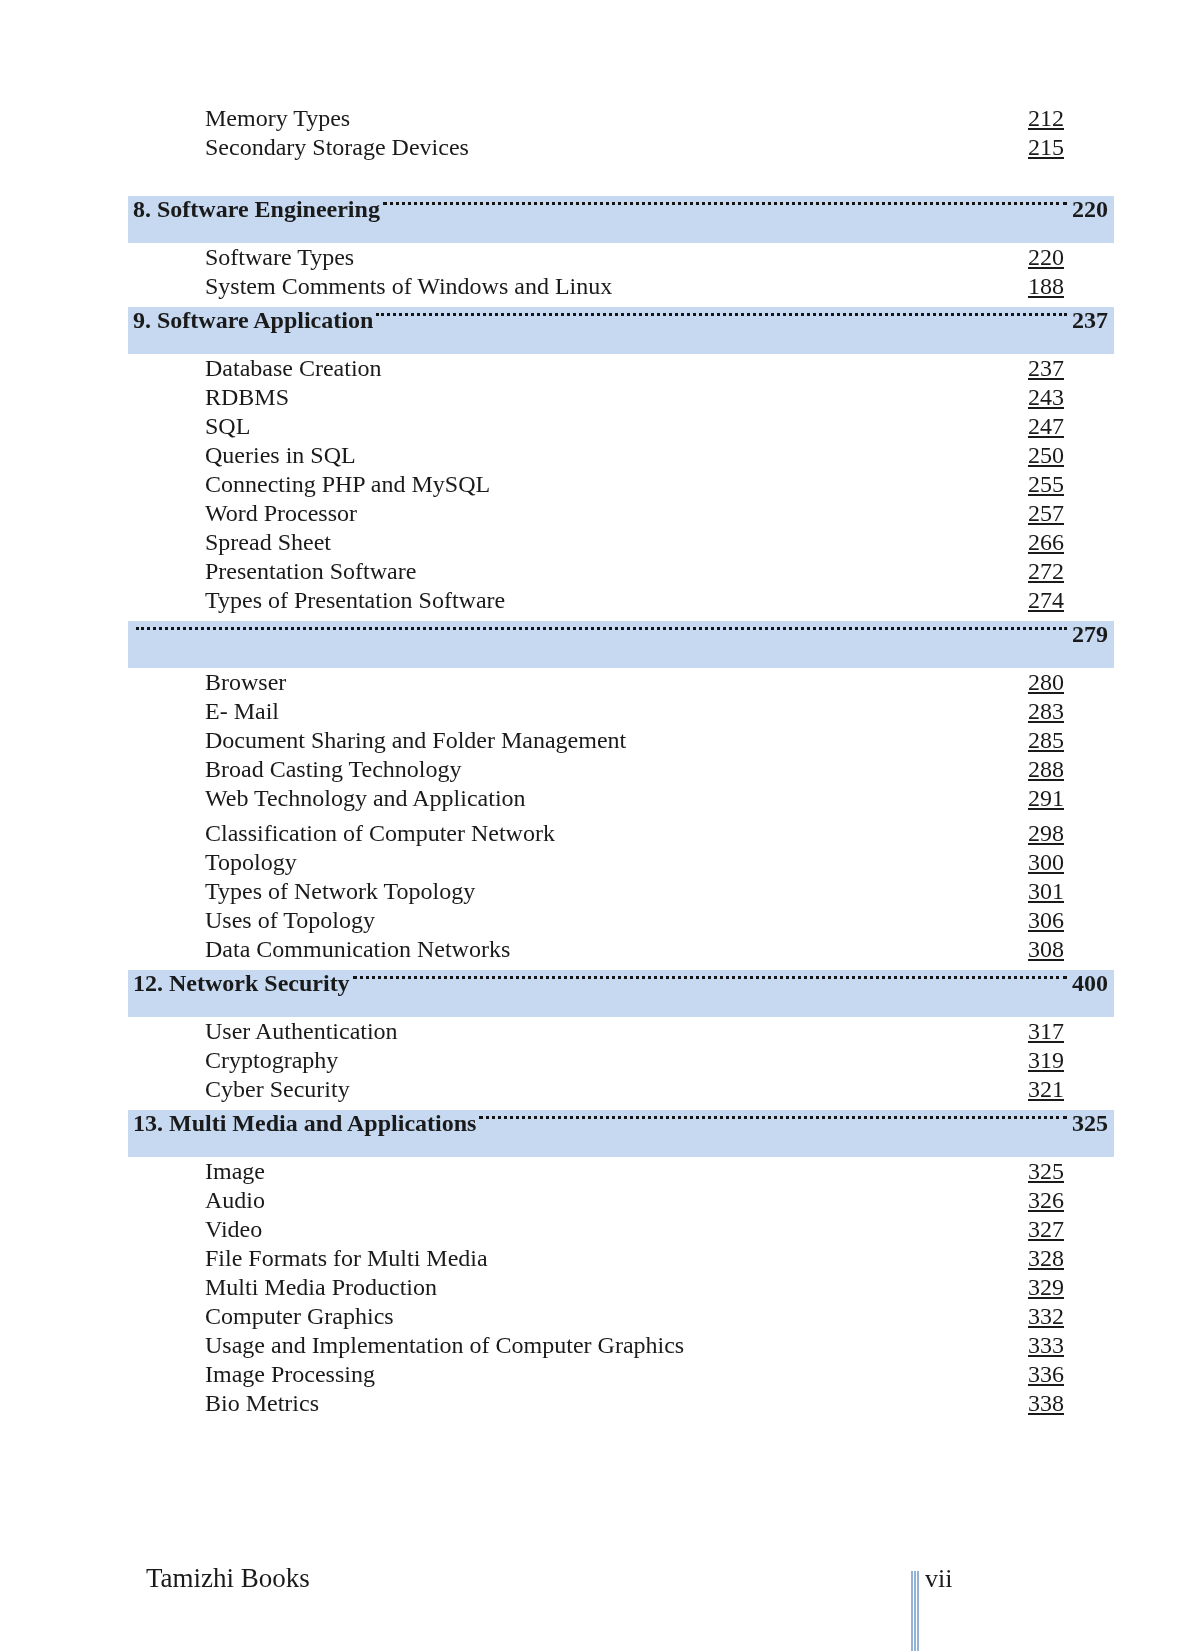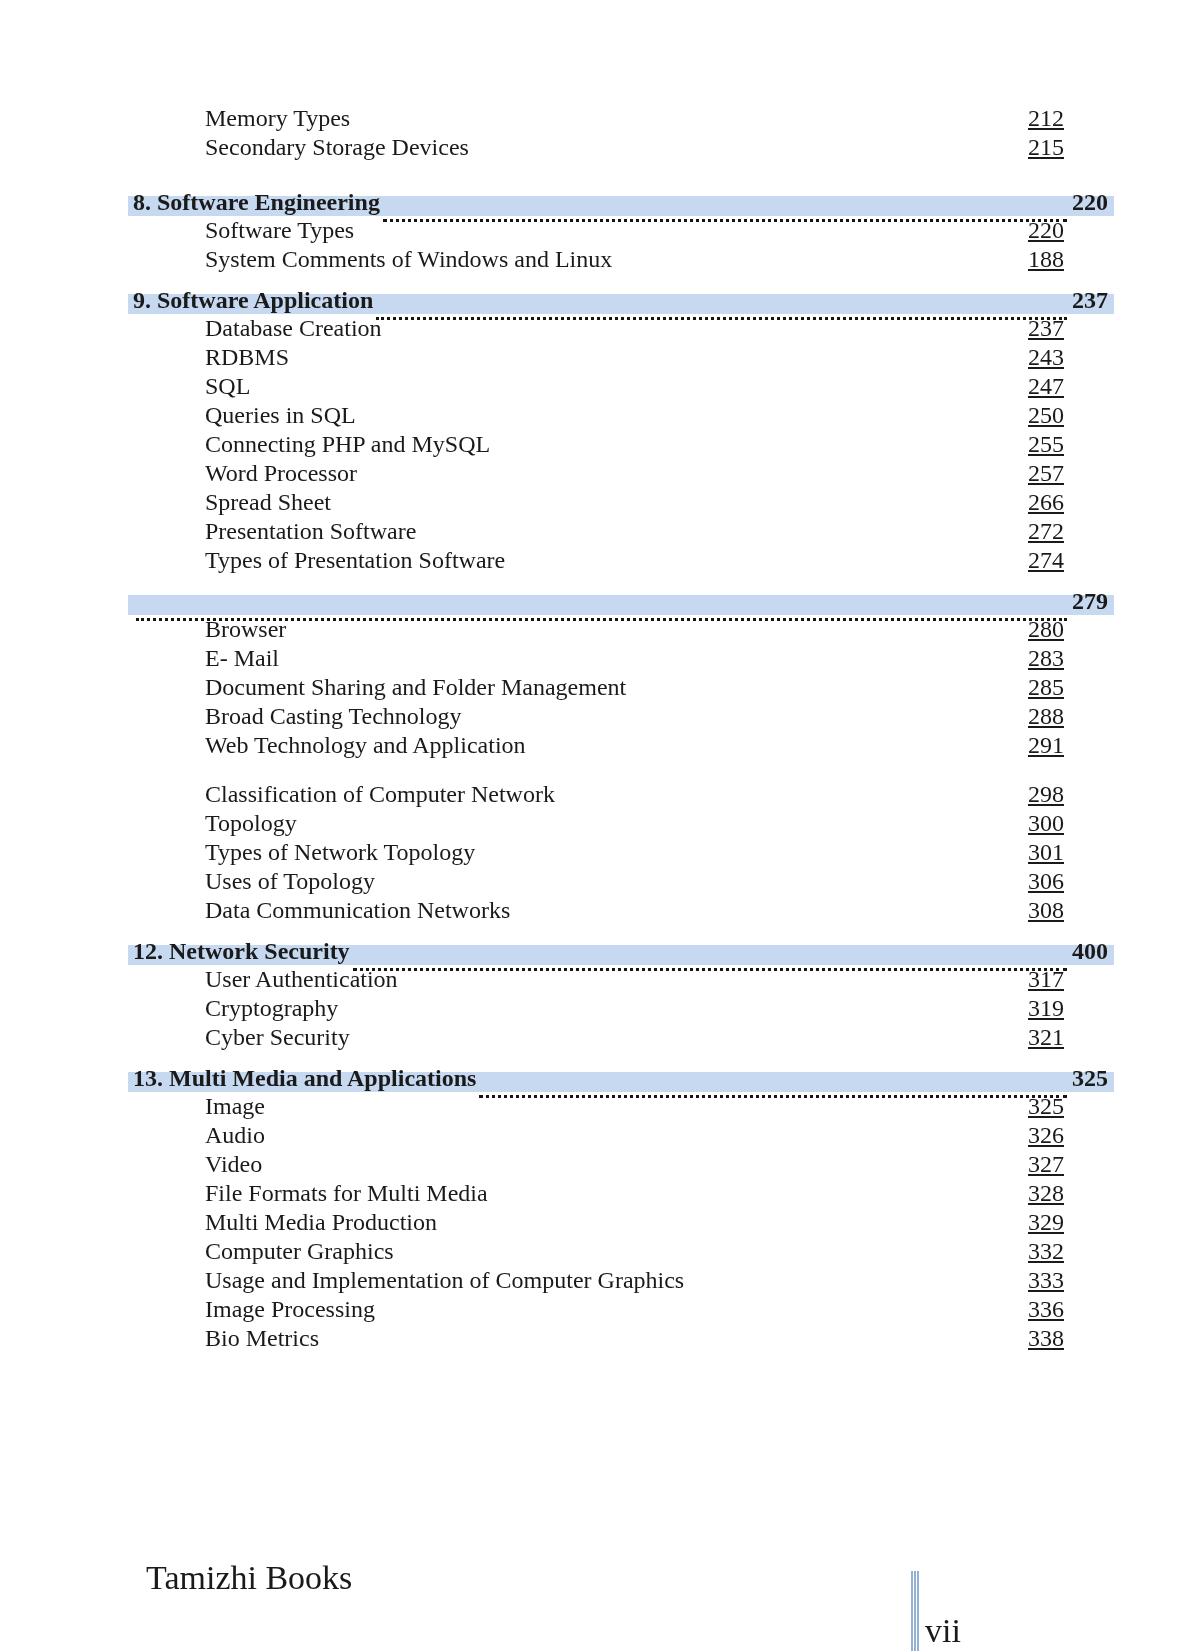--- a/index.html
+++ b/index.html
@@ -7,41 +7,41 @@
     width:1200px;height:1651px;position:relative;background:#ffffff;
     font-family:"Liberation Serif","DejaVu Serif",serif;color:#1a1a1a;
     overflow:hidden;
   }
   .toc{position:absolute;left:128px;top:104px;width:986px;}
   .row{display:flex;align-items:flex-end;height:29px;line-height:29px;font-size:24px;}
   .row .label{white-space:nowrap;}
   .row .fill{flex:1;}
   .row .num{white-space:nowrap;text-decoration:underline;}
   .items{margin:0 50px 0 77px;}
-  .section{margin-top:20px;}
+  .section{margin-top:6px;}
   .section.first{margin-top:34px;}
   .bar{
-    display:flex;align-items:flex-end;height:20px;background:#c6d9f1;
+    display:flex;align-items:flex-start;height:47px;background:#c6d9f1;
     font-weight:bold;font-size:24px;padding:0 6px 0 5px;
   }
   .bar .ctitle{white-space:nowrap;}
   .bar .leader{
     flex:1;height:0;border-bottom:3px dotted #141414;
     margin:0 5px 0 3px;transform:translateY(6px);
   }
   .bar .pg{white-space:nowrap;}
-  .footer-publisher{position:absolute;left:146px;top:1562px;font-size:34px;line-height:32px;}
+  .footer-publisher{position:absolute;left:146px;top:1562px;font-size:27px;line-height:32px;}
   .footer-rule{
     position:absolute;left:911px;top:1571px;width:8px;height:80px;
     background:linear-gradient(to right,
       #94b2d6 0 2px,transparent 2px 3px,
       #94b2d6 3px 5px,transparent 5px 6px,
       #94b2d6 6px 8px);
   }
-  .footer-page{position:absolute;left:925px;top:1615px;font-size:34px;line-height:32px;}
+  .footer-page{position:absolute;left:925px;top:1563px;font-size:26px;line-height:32px;}
 </style>
 </head>
 <body>
 
 <div class="toc">
 
   <div class="items">
     <div class="row">
       <span class="label">Memory Types</span>
         <span class="fill"></span>

